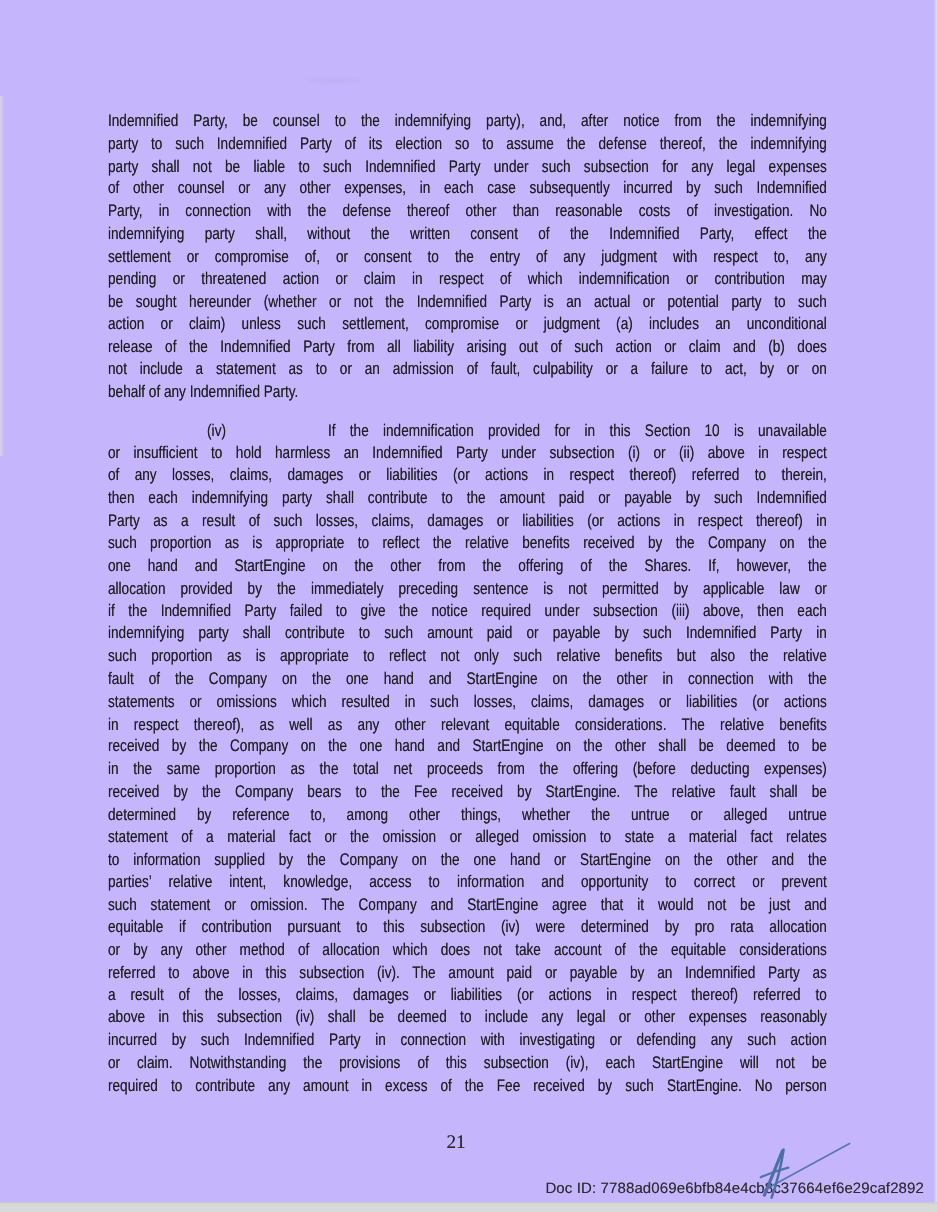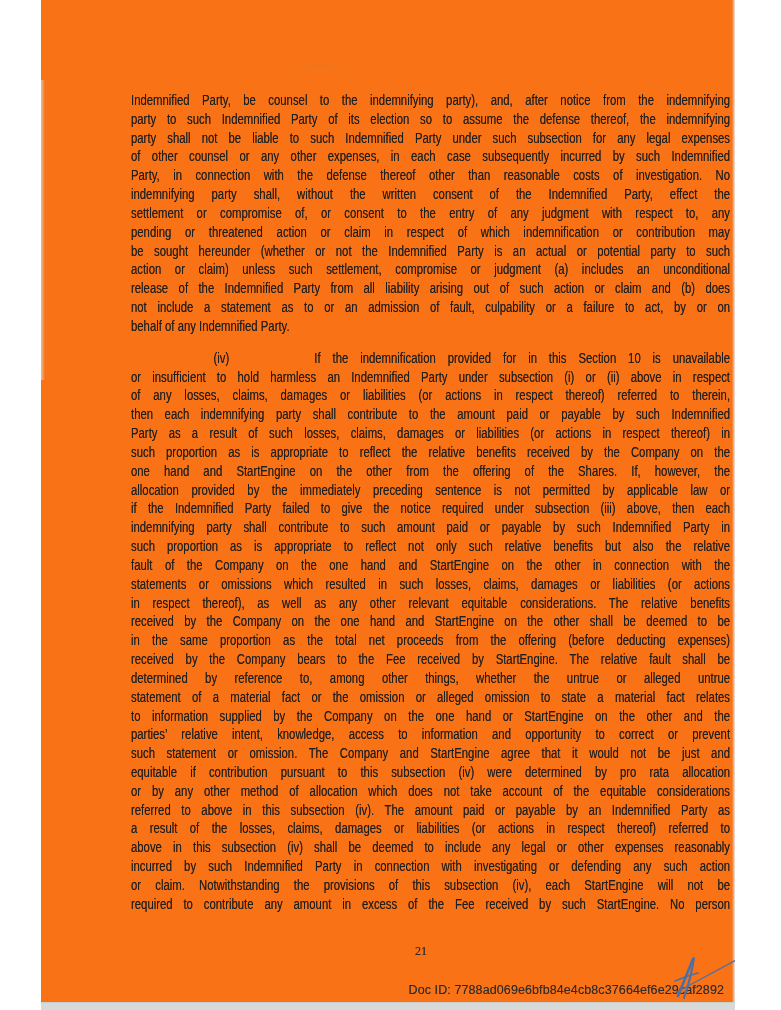--- a/index.html
+++ b/index.html
@@ -1,22 +1,21 @@
 <!DOCTYPE html>
 <html><head>
 <meta charset="utf-8">
 <style>
   html,body { margin:0; padding:0; background:#ffffff; }
   .page {
     position:relative;
-    width:694px; height:1010px;
-    background:#f97316;
+    width:781px; height:1010px;
+    background:#c4b5fd;
     overflow:hidden;
     font-family:"Liberation Sans", sans-serif;
-    margin-left:41px;
   }
   
   .textblock {
     position:absolute;
     left:90px; top:91px;
     width:740px;
     transform:scaleX(0.8095);
     transform-origin:0 0;
     color:#1f1f1f;
     font-size:14px;
@@ -27,21 +26,21 @@
   .line.no-just { text-align-last:left; }
   .para-gap { height:13px; }
   .p2-first { display:flex; }
   .p2-first .marker { flex:0 0 auto; margin-left:102px; }
   .p2-first .rest { flex:1 1 auto; margin-left:105px; text-align:justify; text-align-last:justify; }
 
   .page-number {
     position:absolute; left:350px; top:944px; width:60px;
     text-align:center;
     font-family:"Liberation Serif", serif;
-    font-size:12px; color:#2a2a2a;
+    font-size:16px; color:#2a2a2a;
     text-shadow:0 0 0.5px rgba(40,40,40,0.55);
   }
   .doc-id {
     position:absolute; top:983px; right:11px;
     font-size:12.5px; letter-spacing:0.1px;
     color:#2c2c2c;
     text-shadow:0 0 0.5px rgba(40,40,40,0.5);
   }
   .signature {
     position:absolute; left:623px; top:943px;

